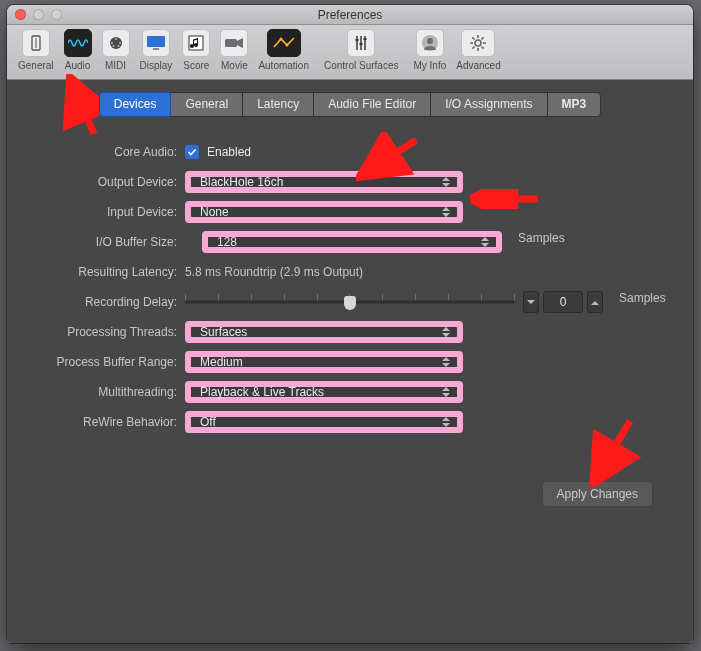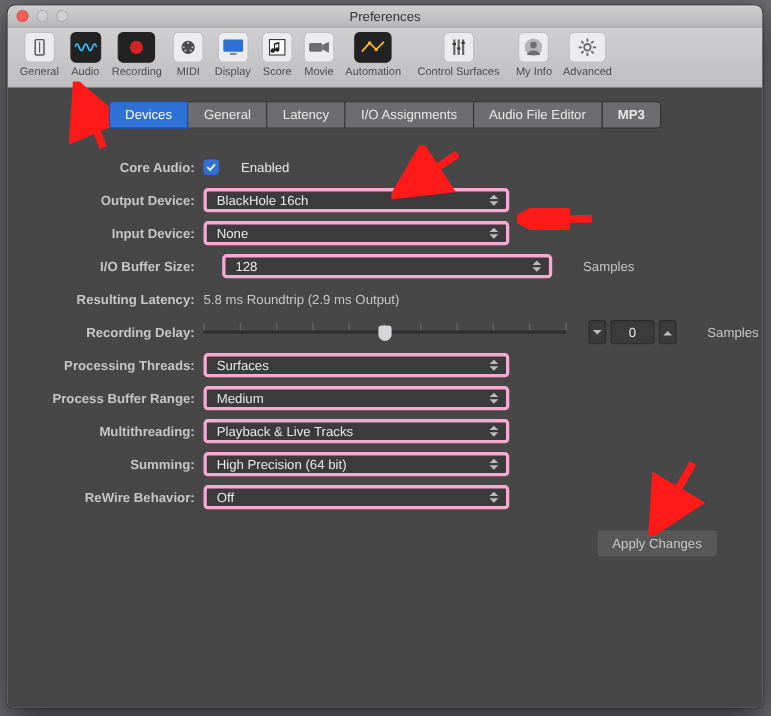--- a/index.html
+++ b/index.html
@@ -40,27 +40,27 @@
   }
   .tab {
     font-size:12px; color:#e8e8e8; background:#6d6d6f; padding:4px 14px 5px;
     border:1px solid #323233; margin-left:-1px;
   }
   .tab:first-child { border-radius:4px 0 0 4px; margin-left:0; }
   .tab:last-child { border-radius:0 4px 4px 0;font-weight:bold; }
   .tab.active { background:#2d70d6; color:#fff; border-color:#1b4f9e; z-index:1; position:relative; }
   .form { margin-top:20px; padding-left:14px; font-size:12px; color:#d8d8d8; }
   .row { display:flex; align-items:center; height:30px; }
-  .lab { width:164px; text-align:right; padding-right:8px; white-space:nowrap; color:#c6c6c6;font-weight:bold; }
-  .ctrl { display:flex; align-items:center; gap:20px; }
+  .lab { width:164px; text-align:right; padding-right:8px; white-space:nowrap; color:#c6c6c6; }
+  .ctrl { display:flex; align-items:flex-start; gap:8px; }
   .cbox { width:14px; height:14px; border-radius:3px; background:#2d70d6; display:flex; align-items:center; justify-content:center; }
   .cbox svg { width:10px; height:10px; }
   .enabled { color:#e8e8e8; }
   .sel {
-    width:278px; height:22px; background:#3b3b3c; border:3px solid #f9a8d4; border-radius:4px;
+    width:278px; height:22px; background:#3b3b3c; border:6px solid #f9a8d4; border-radius:4px;
     display:flex; align-items:center; justify-content:space-between; padding:0 4px 0 9px; color:#e8e8e8;
   }
   .sel.wide { width:300px;margin-left:17px; }
   .sel .stepper { width:14px; display:flex; flex-direction:column; align-items:center; }
   .chev { width:8px; height:5px; }
   .chev.up { border-left:4px solid transparent; border-right:4px solid transparent; border-bottom:4px solid #bcbcbe; }
   .chev.dn { border-left:4px solid transparent; border-right:4px solid transparent; border-top:4px solid #bcbcbe; margin-top:2px; }
   .afterlabel { color:#c6c6c6; margin-left:8px; }
   .static { color:#c6c6c6; }
   .slider { width:330px; height:22px; position:relative; display:flex; align-items:center; }
@@ -104,28 +104,20 @@
       <div class="lbl">General</div>
     </div>
     <div class="tbi active">
       <div class="iconwrap">
         <svg width="20" height="16" viewBox="0 0 20 16">
             <path d="M0 8 Q2 2 4 8 T8 8 T12 8 T16 8 T20 8" fill="none" stroke="#36c7ff" stroke-width="1.5"></path>
           </svg>
       </div>
       <div class="lbl">Audio</div>
     </div>
-    <div class="tbi dark wide">
-      <div class="iconwrap">
-        <svg width="18" height="18" viewBox="0 0 18 18">
-            <circle cx="9" cy="9" r="6" fill="#d32323"></circle>
-          </svg>
-      </div>
-      <div class="lbl">Recording</div>
-    </div>
     <div class="tbi">
       <div class="iconwrap">
         <svg width="18" height="18" viewBox="0 0 18 18">
             <circle cx="9" cy="9" r="6" fill="#4a4a4c"></circle>
             <circle cx="9" cy="5" r="1" fill="#bbb"></circle>
             <circle cx="5" cy="9" r="1" fill="#bbb"></circle>
             <circle cx="13" cy="9" r="1" fill="#bbb"></circle>
             <circle cx="6.5" cy="12" r="1" fill="#bbb"></circle>
             <circle cx="11.5" cy="12" r="1" fill="#bbb"></circle>
           </svg>
@@ -211,22 +203,22 @@
       <div class="lbl">Advanced</div>
     </div>
   </div>
 
   <div class="content">
 
     <div class="tabs">
       <div class="tab active">Devices</div>
       <div class="tab">General</div>
       <div class="tab">Latency</div>
+      <div class="tab">Audio File Editor</div>
       <div class="tab">I/O Assignments</div>
-      <div class="tab">Audio File Editor</div>
       <div class="tab">MP3</div>
     </div>
 
     <div class="form">
 
       <div class="row">
         <div class="lab">Core Audio:</div>
         <div class="ctrl">
           <div class="cbox">
             <svg viewBox="0 0 10 10">
@@ -349,32 +341,20 @@
           <div class="sel">
             <span>Playback &amp; Live Tracks</span>
             <span class="stepper">
                 <span class="chev up"></span>
                 <span class="chev dn"></span>
               </span>
           </div>
         </div>
       </div>
 
-      <div class="row">
-        <div class="lab">Summing:</div>
-        <div class="ctrl">
-          <div class="sel">
-            <span>High Precision (64 bit)</span>
-            <span class="stepper">
-                <span class="chev up"></span>
-                <span class="chev dn"></span>
-              </span>
-          </div>
-        </div>
-      </div>
 
       <div class="row">
         <div class="lab">ReWire Behavior:</div>
         <div class="ctrl">
           <div class="sel">
             <span>Off</span>
             <span class="stepper">
                 <span class="chev up"></span>
                 <span class="chev dn"></span>
               </span>

